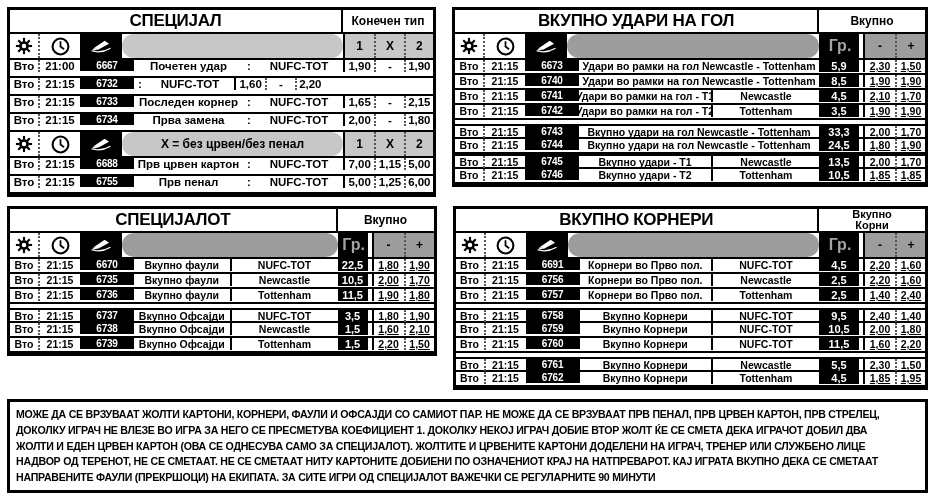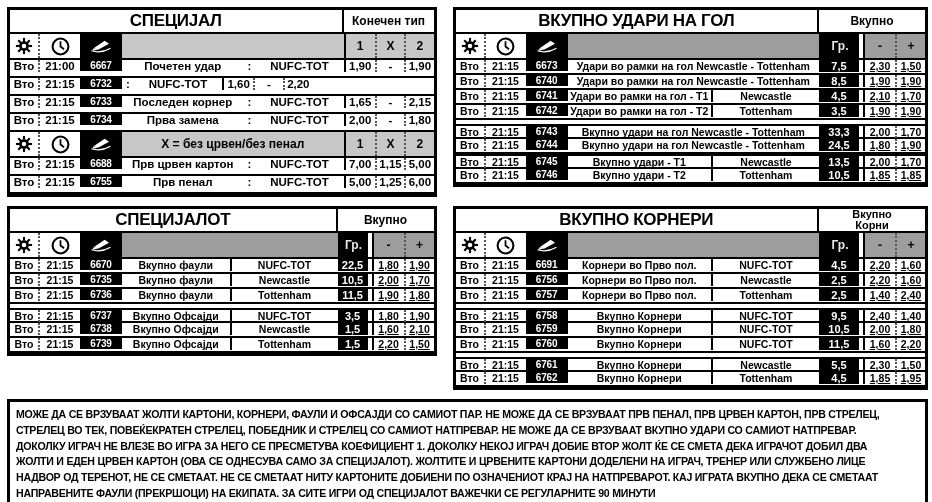--- a/index.html
+++ b/index.html
@@ -17,42 +17,42 @@
   .t-right{border-left:2px solid #000;display:flex;flex-direction:column;align-items:center;justify-content:center;font-size:12px;line-height:12px;text-align:center;}
   .sp-right{width:92px;}
   .st-right{width:98px;}
   .sh-right{width:108px;}
 
   
   .hrow{display:flex;height:26px;border-bottom:2px solid #000;align-items:stretch;}
   .h-day{width:30px;display:flex;align-items:center;justify-content:center;border-right:2px dotted #555;background:#fff;}
   .h-time{width:40px;display:flex;align-items:center;justify-content:center;background:#fff;}
   .h-pen{width:42px;display:flex;align-items:center;justify-content:center;background:#000;}
-  .h-fill{flex:1;display:flex;align-items:center;justify-content:center;font-size:12px;}
+  .h-fill{flex:1;display:flex;align-items:center;justify-content:center;font-size:12px;border-radius:12px;}
   .light{background:#c7c7c7;}
   .dark{background:#9d9d9d;}
   .h-odds3{width:90px;border-left:2px solid #000;display:flex;}
   .h-odds3 .hc{width:33.33%;display:flex;align-items:center;justify-content:center;font-size:12px;}
   .h-odds3 .hc + .hc{border-left:2px dotted #555;}
-  .h-grp{background:#000;color:#e5e5e5;display:flex;align-items:center;justify-content:center;font-size:12px;border-left:2px solid #000;}
+  .h-grp{background:#000;color:#a3a3a3;display:flex;align-items:center;justify-content:center;font-size:16px;border-left:2px solid #000;}
   .g40{width:40px;} .g30{width:30px;}
   .h-gap{width:4px;background:#fff;}
   .h-odds2{width:62px;border-left:2px solid #000;display:flex;}
   .h-odds2 .hc{width:50%;display:flex;align-items:center;justify-content:center;font-size:12px;}
   .h-odds2 .hc + .hc{border-left:2px dotted #555;}
 
   
   .row{display:flex;align-items:flex-start;border-bottom:2px solid #000;height:15px;font-size:10.5px;}
   .row.sp{height:18px;font-size:11.5px;}
   .gap{margin-top:4px;border-top:2px solid #000;}
   .gap2{border-top:2px solid #000;}
   .c{display:flex;align-items:center;justify-content:center;white-space:nowrap;overflow:hidden;}
   .day{width:30px;border-right:2px dotted #555;}
   .time{width:40px;}
-  .code{width:42px;background:#000;color:#fff;font-size:10px;letter-spacing:-0.2px;}
+  .code{width:54px;background:#000;color:#fff;font-size:10px;letter-spacing:-0.2px;}
   .desc{flex:1;padding:0 2px;}
   .sep{width:12px;}
   .teamcell{width:108px;border-left:2px solid #000;}
   .sp .teamcell{width:88px;border-left:none;}
   .grp{background:#000;color:#fff;font-size:11px;}
   .oddsbox{width:62px;margin-left:4px;border-left:2px solid #000;display:flex;text-decoration:underline;}
   .oddsbox .o{width:50%;display:flex;align-items:center;justify-content:center;}
   .oddsbox .o + .o{border-left:2px dotted #555;}
   .oddsbox3{width:90px;border-left:2px solid #000;display:flex;}
   .oddsbox3 .o{width:33.33%;display:flex;align-items:center;justify-content:center;}
@@ -294,21 +294,21 @@
           <div class="hc">-</div>
           <div class="hc">+</div>
         </div>
       </div>
 
       <div class="row">
         <div class="c day">Вто</div>
         <div class="c time">21:15</div>
         <div class="c code">6673</div>
         <div class="c desc">Удари во рамки на гол Newcastle - Tottenham</div>
-        <div class="c grp g40">7,5</div>
+        <div class="c grp g40">5,9</div>
         <div class="oddsbox">
           <div class="c o">2,30</div>
           <div class="c o">1,50</div>
         </div>
       </div>
       <div class="row">
         <div class="c day">Вто</div>
         <div class="c time">21:15</div>
         <div class="c code">6740</div>
         <div class="c desc">Удари во рамки на гол Newcastle - Tottenham</div>
@@ -666,20 +666,19 @@
         <div class="oddsbox">
           <div class="c o">1,85</div>
           <div class="c o">1,95</div>
         </div>
       </div>
     </section>
   </div>
 
   <div class="footer">
     <div class="fline">МОЖЕ ДА СЕ ВРЗУВААТ ЖОЛТИ КАРТОНИ, КОРНЕРИ, ФАУЛИ И ОФСАЈДИ СО САМИОТ ПАР. НЕ МОЖЕ ДА СЕ ВРЗУВААТ ПРВ ПЕНАЛ, ПРВ ЦРВЕН КАРТОН, ПРВ СТРЕЛЕЦ,</div>
-    <div class="fline">СТРЕЛЕЦ ВО ТЕК, ПОВЕЌЕКРАТЕН СТРЕЛЕЦ, ПОБЕДНИК И СТРЕЛЕЦ СО САМИОТ НАТПРЕВАР. НЕ МОЖЕ ДА СЕ ВРЗУВААТ ВКУПНО УДАРИ СО САМИОТ НАТПРЕВАР.</div>
     <div class="fline">ДОКОЛКУ ИГРАЧ НЕ ВЛЕЗЕ ВО ИГРА ЗА НЕГО СЕ ПРЕСМЕТУВА КОЕФИЦИЕНТ 1. ДОКОЛКУ НЕКОЈ ИГРАЧ ДОБИЕ ВТОР ЖОЛТ ЌЕ СЕ СМЕТА ДЕКА ИГРАЧОТ ДОБИЛ ДВА</div>
     <div class="fline">ЖОЛТИ И ЕДЕН ЦРВЕН КАРТОН (ОВА СЕ ОДНЕСУВА САМО ЗА СПЕЦИЈАЛОТ). ЖОЛТИТЕ И ЦРВЕНИТЕ КАРТОНИ ДОДЕЛЕНИ НА ИГРАЧ, ТРЕНЕР ИЛИ СЛУЖБЕНО ЛИЦЕ</div>
     <div class="fline">НАДВОР ОД ТЕРЕНОТ, НЕ СЕ СМЕТААТ. НЕ СЕ СМЕТААТ НИТУ КАРТОНИТЕ ДОБИЕНИ ПО ОЗНАЧЕНИОТ КРАЈ НА НАТПРЕВАРОТ. КАЈ ИГРАТА ВКУПНО ДЕКА СЕ СМЕТААТ</div>
     <div class="fline">НАПРАВЕНИТЕ ФАУЛИ (ПРЕКРШОЦИ) НА ЕКИПАТА. ЗА СИТЕ ИГРИ ОД СПЕЦИЈАЛОТ ВАЖЕЧКИ СЕ РЕГУЛАРНИТЕ 90 МИНУТИ</div>
   </div>
 
 </div>
 
 </body></html>

